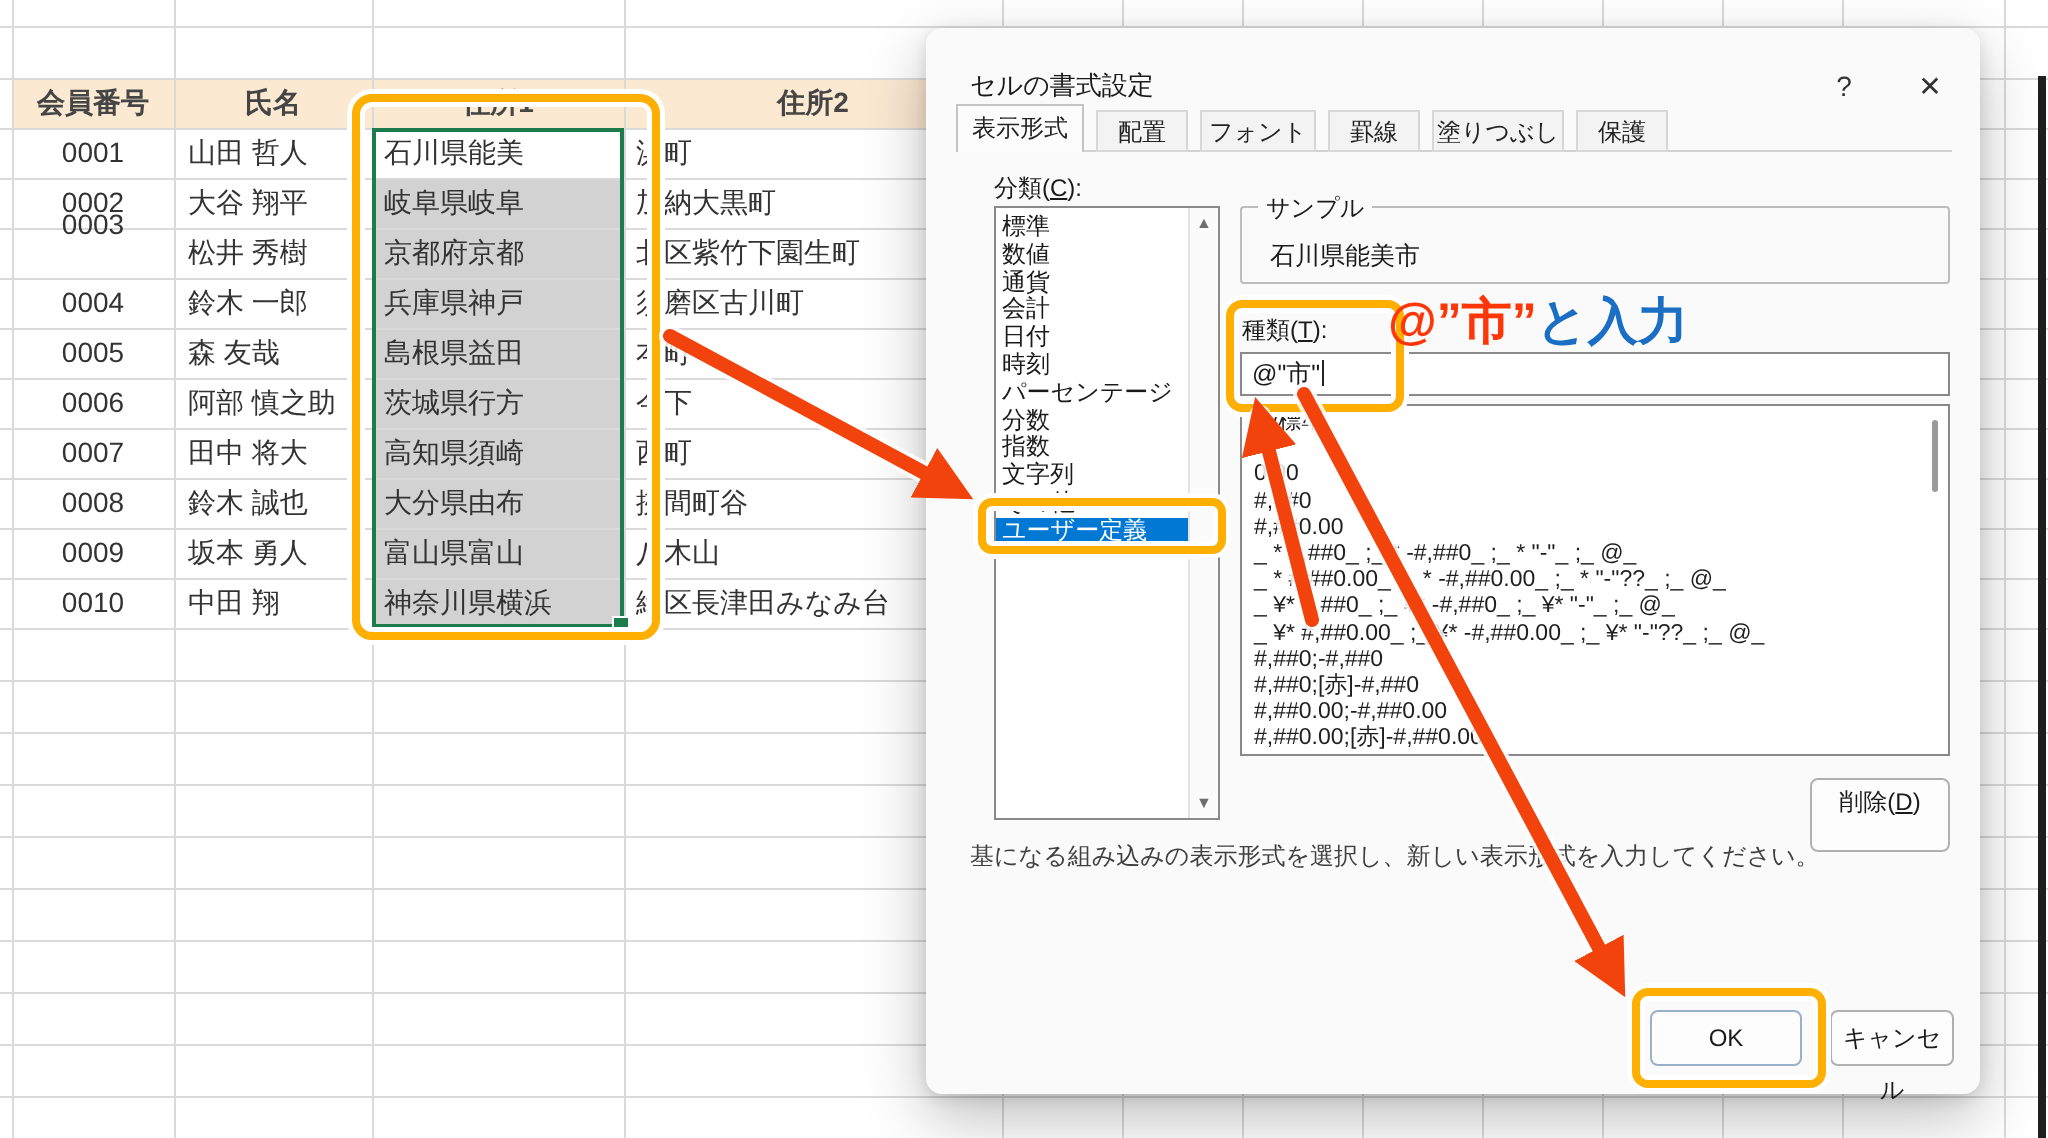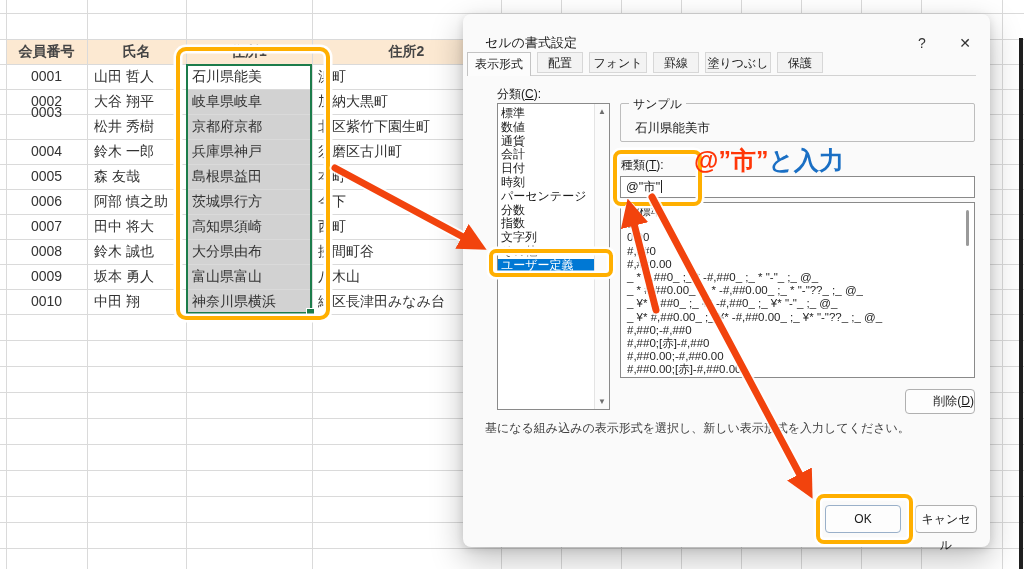--- a/index.html
+++ b/index.html
@@ -25,21 +25,21 @@
   #right-edge-line{left:1019px;top:38px;width:4px;height:531px;background:#1f1f1f;z-index:5;}
   
   #dialog{left:463px;top:14px;width:527px;height:533px;background:#fafafa;border-radius:8px;
         box-shadow:0 12px 32px rgba(0,0,0,.25),0 2px 8px rgba(0,0,0,.12);z-index:10;
         font-size:12px;color:#1a1a1a;}
   #dlg-title{left:22px;top:20px;font-size:13px;color:#1a1a1a;}
   #dlg-help{left:448px;top:18px;width:22px;height:22px;text-align:center;line-height:22px;
         font-size:14px;color:#333;}
   #dlg-close{left:490px;top:18px;width:24px;height:22px;text-align:center;line-height:22px;
         font-size:14px;color:#333;}
-  #tabbar{left:4px;top:38px;width:500px;height:24px;display:flex;align-items:flex-start;}
+  #tabbar{left:15px;top:38px;width:500px;height:24px;display:flex;align-items:flex-end;}
   #tabline{left:15px;top:61px;width:498px;height:1px;background:#d2d2d2;}
   .tab{box-sizing:border-box;height:21px;line-height:20px;text-align:center;font-size:12px;
        color:#222;background:#f3f3f3;border:1px solid #d7d7d7;margin-right:6px;z-index:2;}
   .tab.active{height:24px;line-height:23px;background:#fcfcfc;border:1px solid #c4c4c4;
        border-bottom:none;z-index:3;}
   .lbl{position:absolute;font-size:12px;color:#1a1a1a;white-space:nowrap;}
   .u{text-decoration:underline;}
   #catlist{left:34px;top:89px;width:113px;height:307px;background:#fff;border:1px solid #8a8a8a;
        box-sizing:border-box;overflow:hidden;}
   .cat{position:relative;line-height:13.8px;font-size:12px;padding:0 3px;color:#1a1a1a;
@@ -56,21 +56,21 @@
   #type-input{left:157px;top:162px;width:355px;height:22px;background:#fff;
        border:1px solid #8a8a8a;box-sizing:border-box;line-height:20px;padding:0 5px;
        font-size:12.5px;color:#1a1a1a;white-space:nowrap;}
   .caret{display:inline-block;width:1px;height:13px;background:#222;vertical-align:-2px;margin-left:1px;}
   #fmtlist{left:157px;top:188px;width:355px;height:176px;background:#fff;
        border:1px solid #8a8a8a;box-sizing:border-box;overflow:hidden;padding:2px 6px;}
   .fmt{line-height:13.2px;font-size:11.5px;color:#1f1f1f;white-space:nowrap;}
   #fmt-thumb{left:503px;top:196px;width:3px;height:36px;background:#9a9a9a;border-radius:2px;}
   .btn{position:absolute;box-sizing:border-box;background:#fdfdfd;border:1px solid #b0b0b0;
        border-radius:4px;text-align:center;font-size:12px;color:#1a1a1a;}
-  #btn-delete{left:442px;top:375px;width:70px;height:25px;line-height:23px;text-align:right;}
+  #btn-delete{left:442px;top:375px;width:70px;height:37px;line-height:23px;}
   #dlg-desc{left:22px;top:406px;font-size:12px;color:#404040;}
   #btn-ok{left:362px;top:491px;width:76px;height:28px;line-height:26px;border-color:#9ab0c9;}
   #btn-cancel{left:452px;top:491px;width:62px;height:28px;line-height:26px;}
   
   .ybox{position:absolute;border:4px solid #ffaf00;border-radius:10px;box-sizing:border-box;
        box-shadow:0 0 0 2.5px #ffffff, inset 0 0 0 2.5px #ffffff;z-index:20;pointer-events:none;}
   #ybox-col{left:176px;top:47px;width:154px;height:273px;}
   #ybox-cat{left:489px;top:249px;width:124px;height:28px;border-radius:7px;}
   #ybox-type{left:613px;top:150px;width:89px;height:56px;border-radius:8px;}
   #ybox-ok{left:816px;top:494px;width:97px;height:50px;border-radius:8px;}

